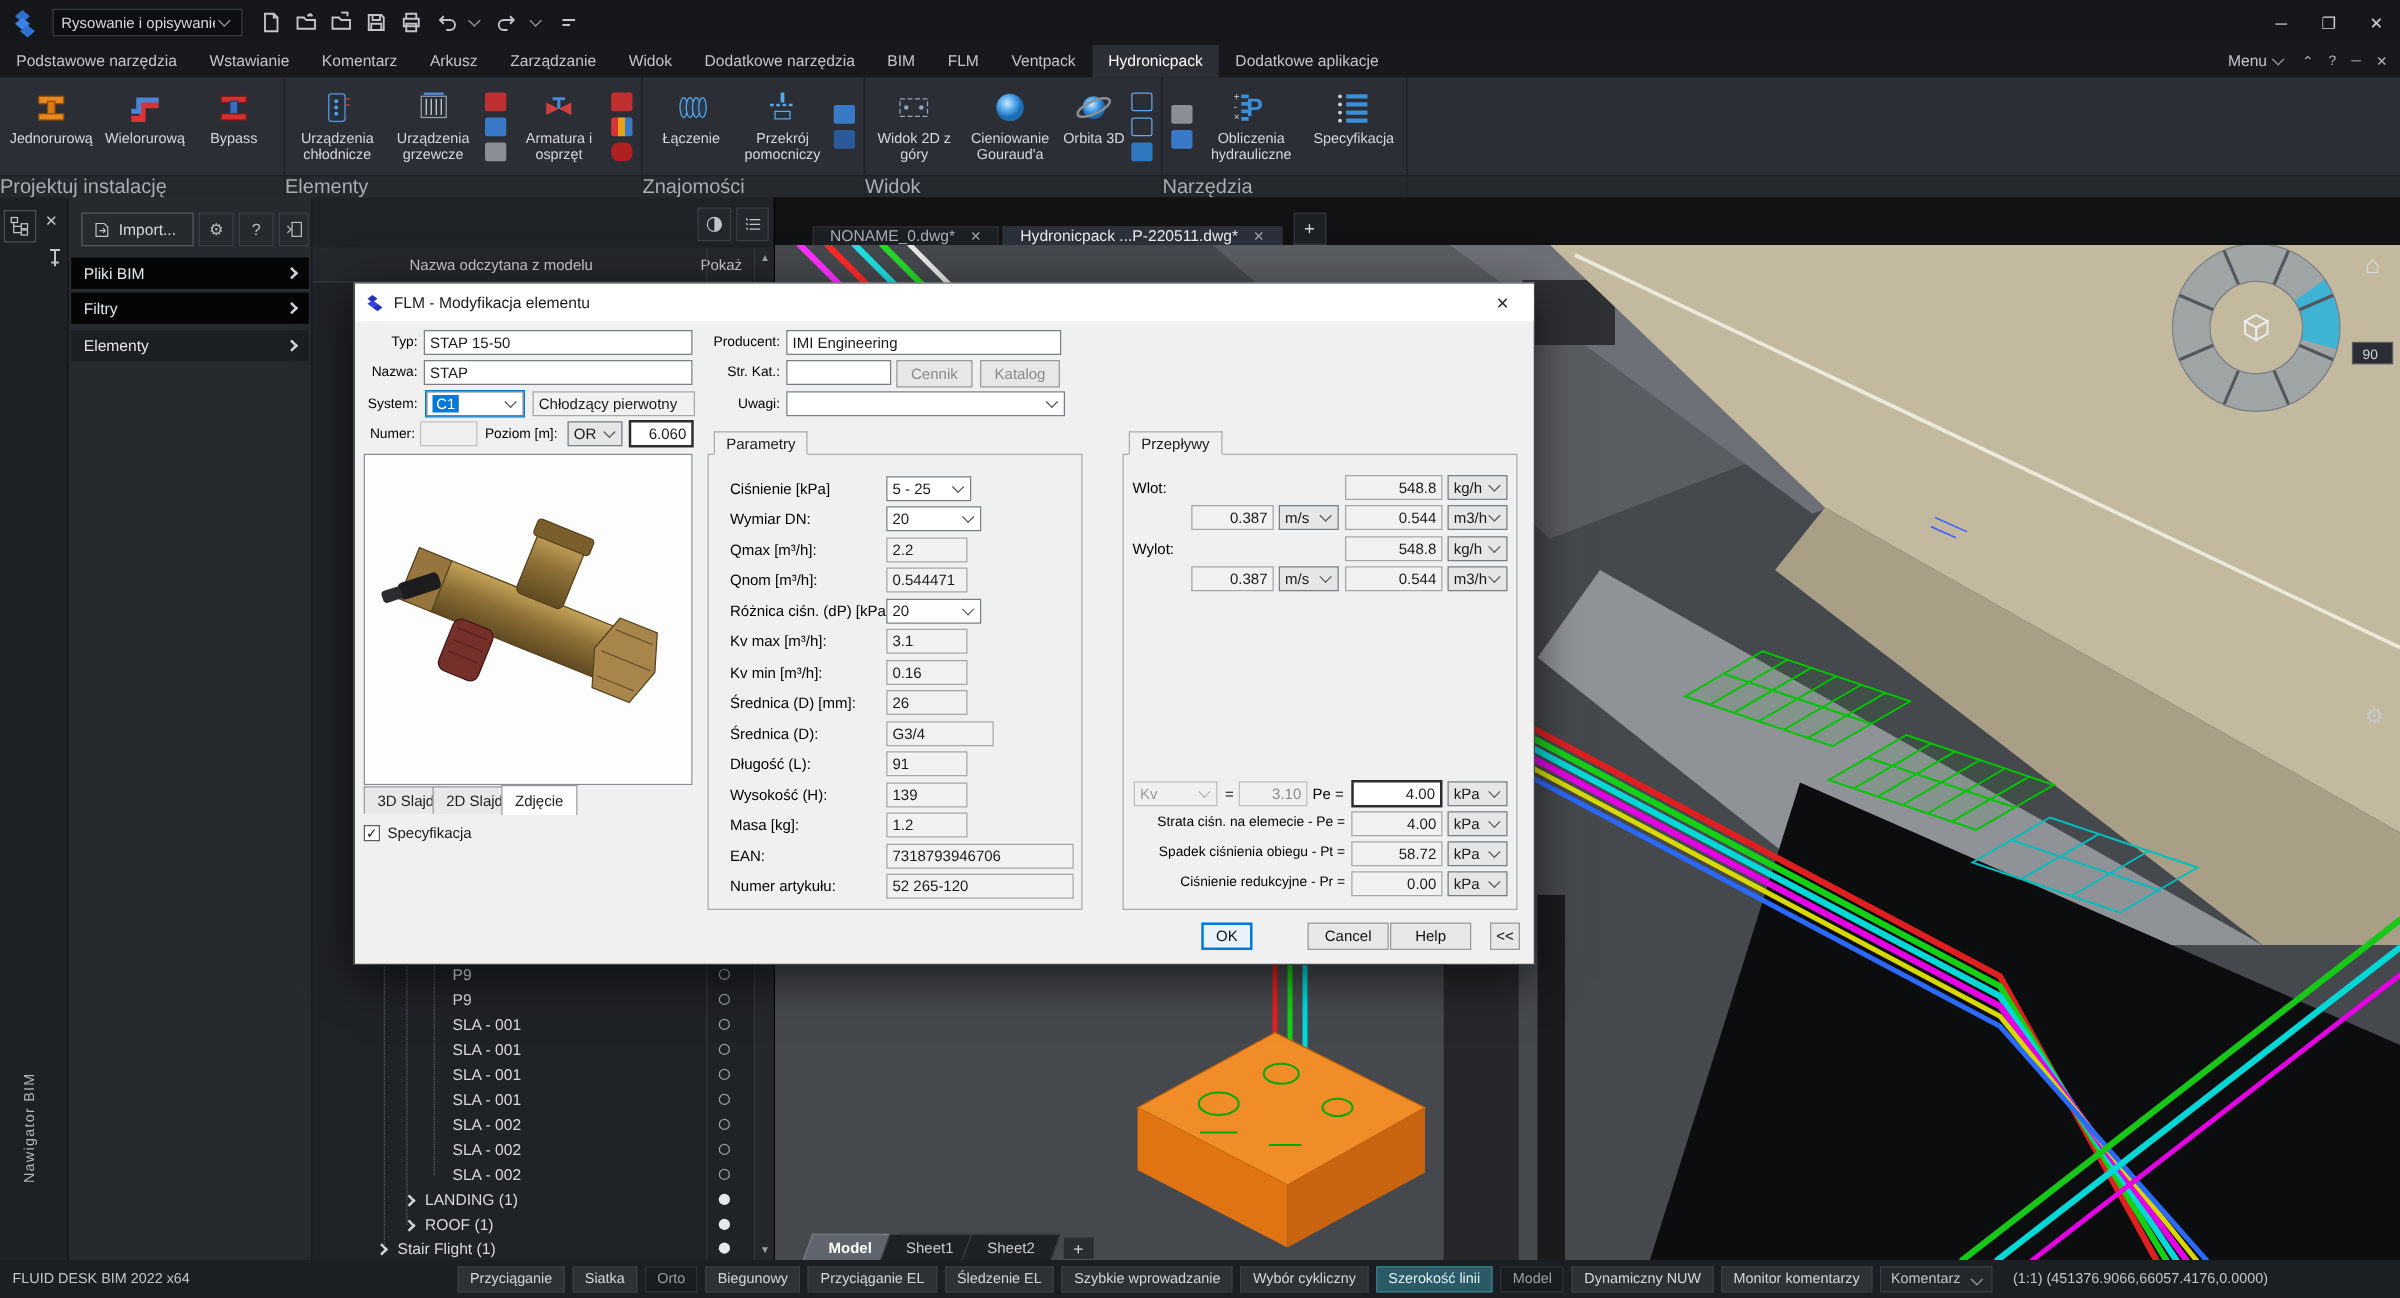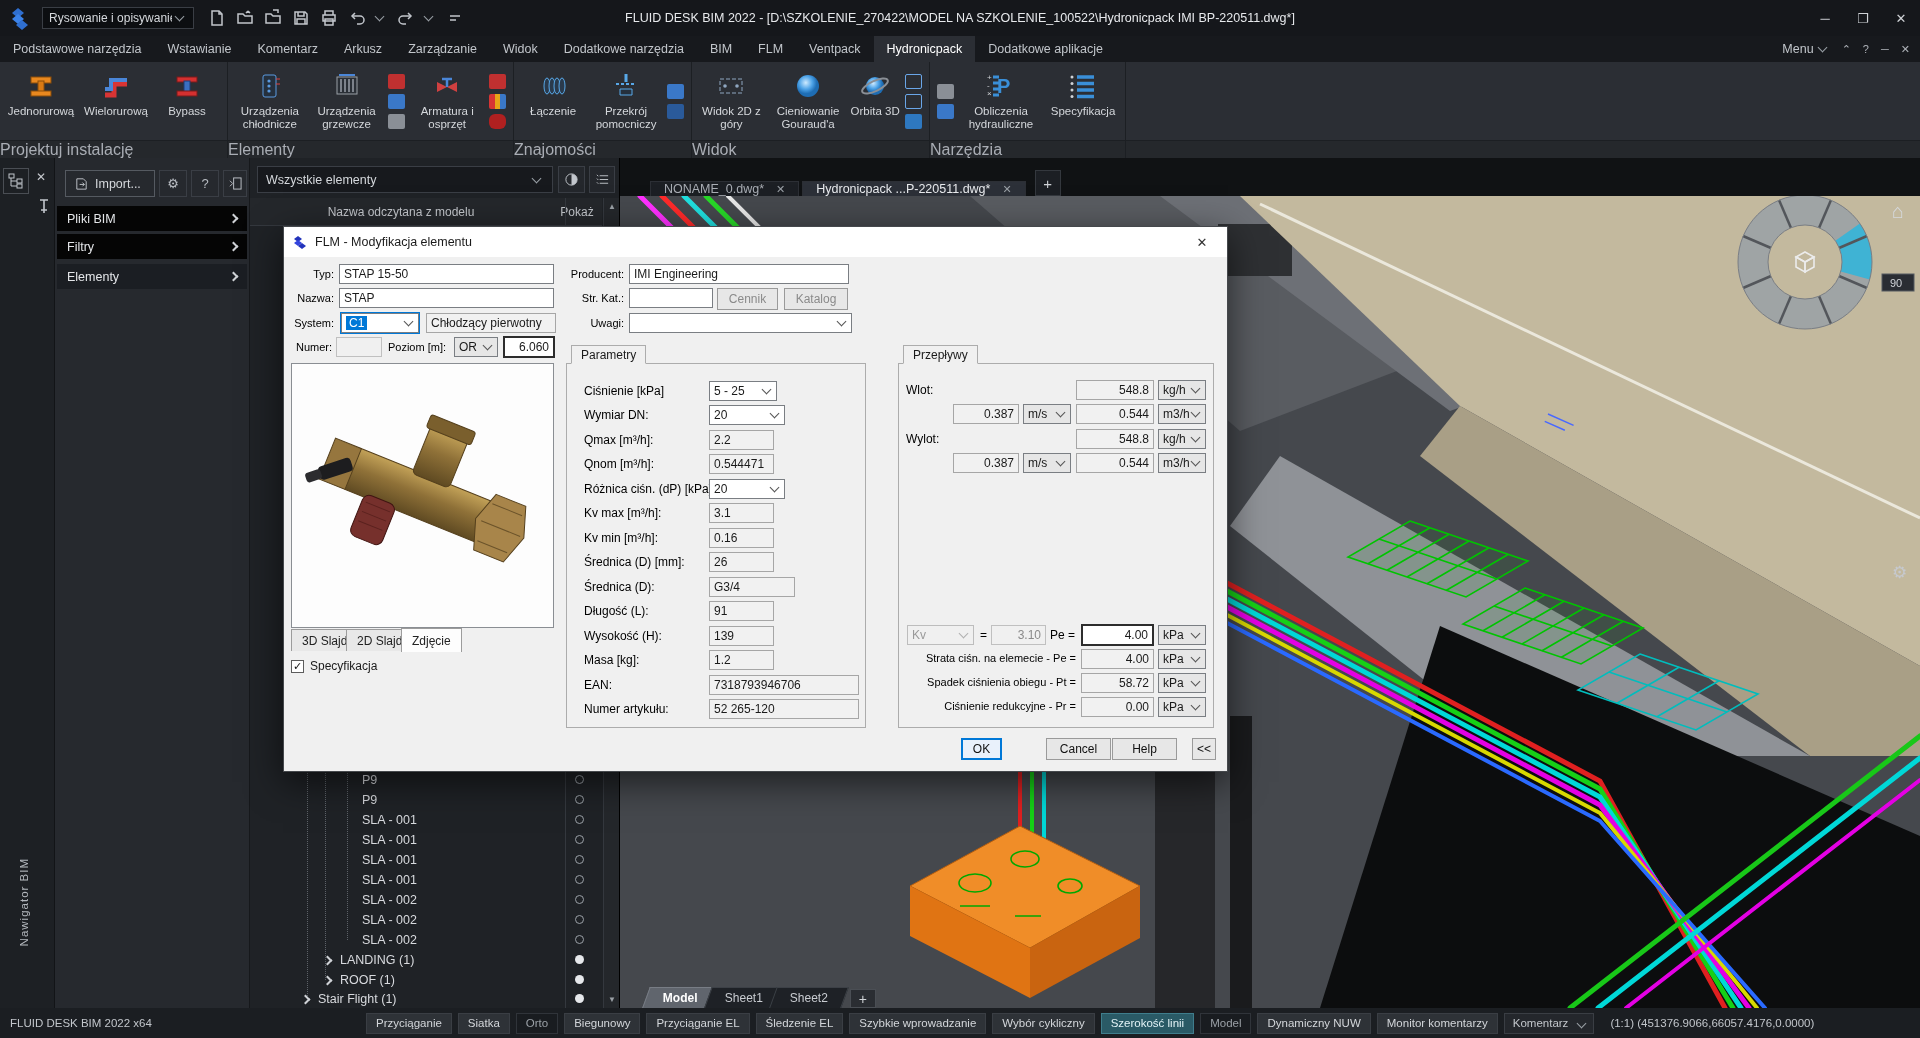--- a/index.html
+++ b/index.html
@@ -186,21 +186,20 @@
             <path d="M11 4 L14 7 L11 10"></path>
           </svg>
         </span>
       <span class="ddc qcaret" style="border-color:#9aa0a6"></span>
       <span class="qi">
           <svg viewBox="0 0 18 18" width="18" height="18">
             <path d="M4 7 h10 M4 11 h6"></path>
           </svg>
         </span>
     </div>
-    <div class="win-title">FLUID DESK BIM 2022 - [D:\SZKOLENIE_270422\MODEL NA SZKOLENIE_100522\Hydronicpack IMI BP-220511.dwg*]</div>
     <div class="win-controls">
       <div class="wc">─</div>
       <div class="wc">❐</div>
       <div class="wc">✕</div>
     </div>
   </div>
 
   <div class="menurow">
     <div class="rtab">Podstawowe narzędzia</div>
     <div class="rtab">Wstawianie</div>
@@ -479,24 +478,20 @@
         <span>Filtry</span>
         <span class="chev" style="transform:rotate(-45deg)"></span>
       </div>
     <div class="np-section" style="top:106px;background:#1b1e23">
         <span>Elementy</span>
         <span class="chev" style="transform:rotate(-45deg)"></span>
       </div>
   </div>
 
   <div class="elempanel">
-    <div class="filter-dd">
-      <span>Wszystkie elementy</span>
-        <span class="ddc"></span>
-    </div>
     <div class="ep-btn" style="left:308px;width:27px">
       <svg viewBox="0 0 16 16" width="15" height="15">
           <circle cx="8" cy="8" r="6" fill="none" stroke="#c2c6cc"></circle>
           <path d="M8 2 a6 6 0 0 1 0 12 z" fill="#c2c6cc"></path>
         </svg>
     </div>
     <div class="ep-btn" style="left:339px;width:26px">
       <svg viewBox="0 0 16 16" width="15" height="15" stroke="#c2c6cc">
           <path d="M5 4 h9 M5 8 h9 M5 12 h9"></path>
           <path d="M2 3 l1.5 1.5 M2 7 l1.5 1.5 M2 11 l1.5 1.5"></path>

